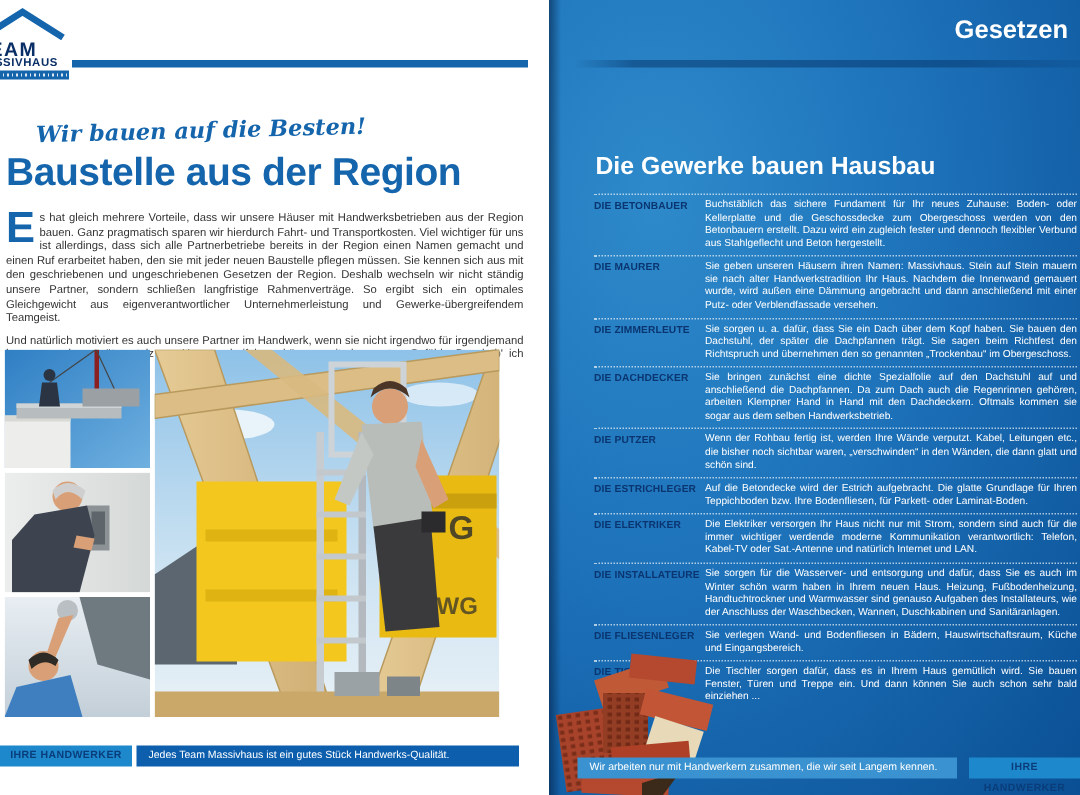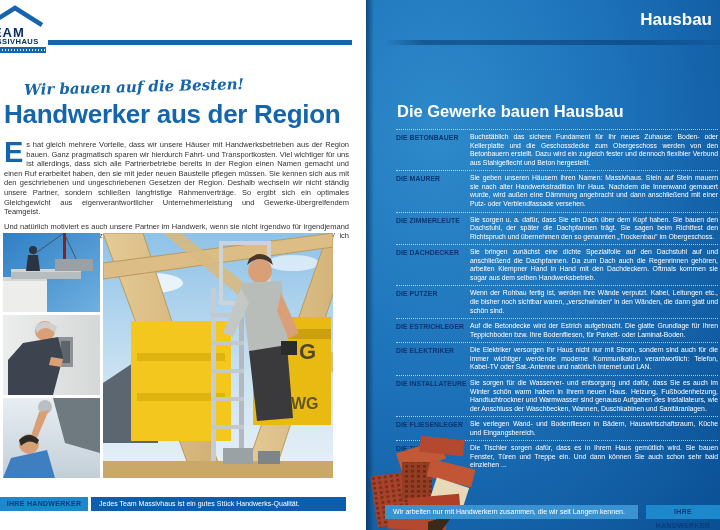--- a/index.html
+++ b/index.html
@@ -81,21 +81,21 @@
         <path d="M2 20 L29 3 L56 20" fill="none" stroke="#1565ad" stroke-width="4.5"></path>
       </svg>
       <div class="logo-team">TEAM</div>
       <div class="logo-massiv">MASSIVHAUS</div>
       <div class="logo-tagbar"></div>
     </div>
 
     <div class="top-rule"></div>
 
     <div class="script-tagline">Wir bauen auf die Besten!</div>
-    <div class="page-title">Handwerker aus der Region</div>
+    <div class="page-title">Baustelle aus der Region</div>
 
     <div class="intro">
       <p style="margin:0;"><span class="dropcap">E</span><span>s hat gleich mehrere Vorteile, dass wir unsere Häuser mit Handwerksbetrieben aus der Region bauen. Ganz pragmatisch sparen wir hierdurch Fahrt- und Transportkosten. Viel wichtiger für uns ist allerdings, dass sich alle Partnerbetriebe bereits in der Region einen Namen gemacht und einen Ruf erarbeitet haben, den sie mit jeder neuen Baustelle pflegen müssen. Sie kennen sich aus mit den geschriebenen und ungeschriebenen Gesetzen der Region. Deshalb wechseln wir nicht ständig unsere Partner, sondern schließen langfristige Rahmenverträge. So ergibt sich ein optimales Gleichgewicht aus eigenverantwortlicher Unternehmerleistung und Gewerke-übergreifendem Teamgeist.</span></p>
       <p class="para2" style="margin-bottom:0;">Und natürlich motiviert es auch unsere Partner im Handwerk, wenn sie nicht irgendwo für irgendjemand bauen, sondern später stolz am Haus vorbeifahren können mit dem guten Gefühl: „Das hab' ich gebaut.“</p>
     </div>
 
     <div class="collage">
 
       <div class="thumb thumb1">
         <svg width="97" height="79" viewBox="0 0 97 79">
@@ -206,21 +206,21 @@
         </svg>
       </div>
     </div>
 
     <div class="lfoot-label">IHRE HANDWERKER</div>
     <div class="lfoot-text">Jedes Team Massivhaus ist ein gutes Stück Handwerks-Qualität.</div>
   </div>
 
   <div class="right-page">
 
-    <div class="gewerke-header">Hausbau</div>
+    <div class="gewerke-header">Gesetzen</div>
     <div class="header-rule"></div>
 
     <div class="rp-title">Die Gewerke bauen Hausbau</div>
 
     <div class="trades">
       <div class="trade-row">
         <div class="trade-label">DIE BETONBAUER</div>
         <div class="trade-text">Buchstäblich das sichere Fundament für Ihr neues Zuhause: Boden- oder Kellerplatte und die Geschossdecke zum Obergeschoss werden von den Betonbauern erstellt. Dazu wird ein zugleich fester und dennoch flexibler Verbund aus Stahlgeflecht und Beton hergestellt.</div>
       </div>
 

